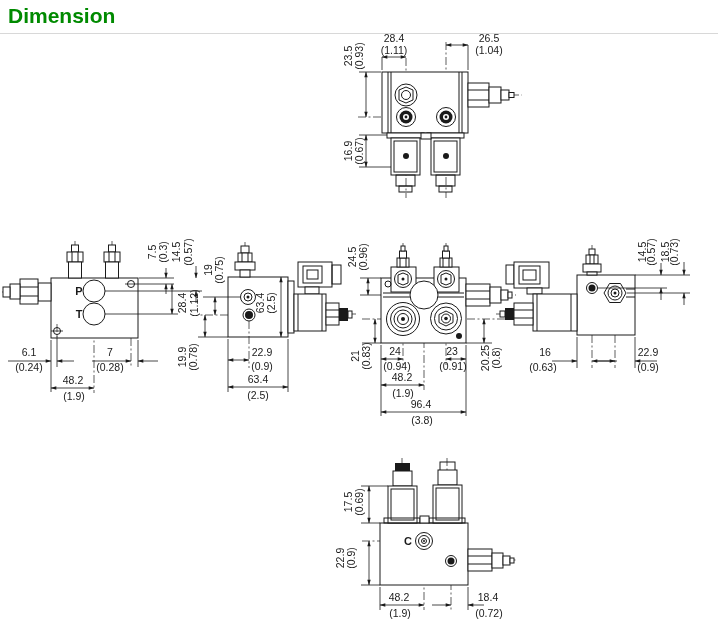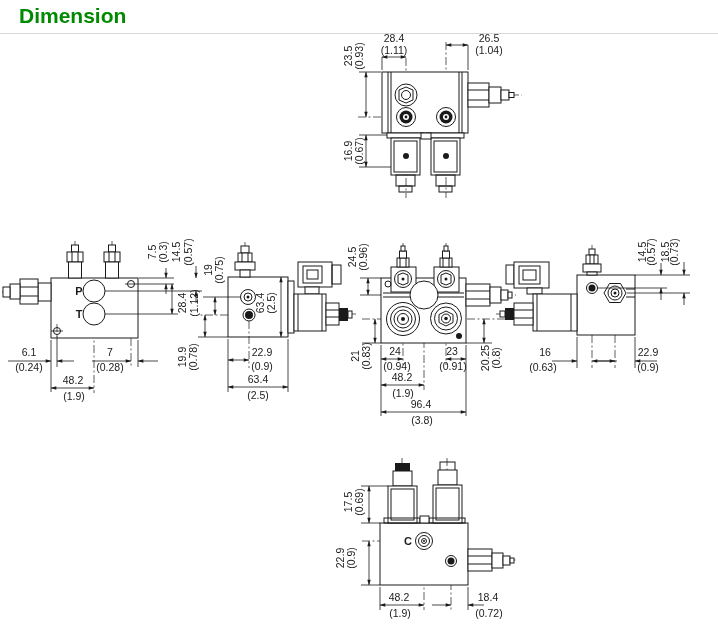--- a/index.html
+++ b/index.html
@@ -1,18 +1,18 @@
 <!DOCTYPE html>
 <html><head>
 <meta charset="utf-8">
 <style>
   html,body{margin:0;padding:0;background:#ffffff;}
   .stage{position:relative;width:718px;height:637px;background:#ffffff;overflow:hidden;
          font-family:"Liberation Sans",sans-serif;}
-  .page-title{position:absolute;left:8px;top:4px;font-size:21px;font-weight:bold;color:#008A00;margin-left:11px;}
+  .page-title{position:absolute;left:8px;top:4px;font-size:21px;font-weight:bold;color:#008A00;}
   .divider{position:absolute;left:0;top:33px;width:718px;height:1px;background:#d8d8d8;}
   svg{position:absolute;left:0;top:0;}
   .s{stroke:#1a1a1a;fill:none;stroke-width:1;}
   .sw{stroke:#1a1a1a;fill:#ffffff;stroke-width:1;}
   .bk{fill:#1a1a1a;stroke:none;}
   .wt{fill:#ffffff;stroke:none;}
   .cl{stroke:#1a1a1a;stroke-width:0.7;stroke-dasharray:8 2.5 2 2.5;fill:none;}
   .dl{stroke:#1a1a1a;stroke-width:0.8;fill:none;}
   text.d{font:10.5px "Liberation Sans",sans-serif;fill:#1a1a1a;}
   text.pl{font:bold 11px "Liberation Sans",sans-serif;fill:#1a1a1a;}

